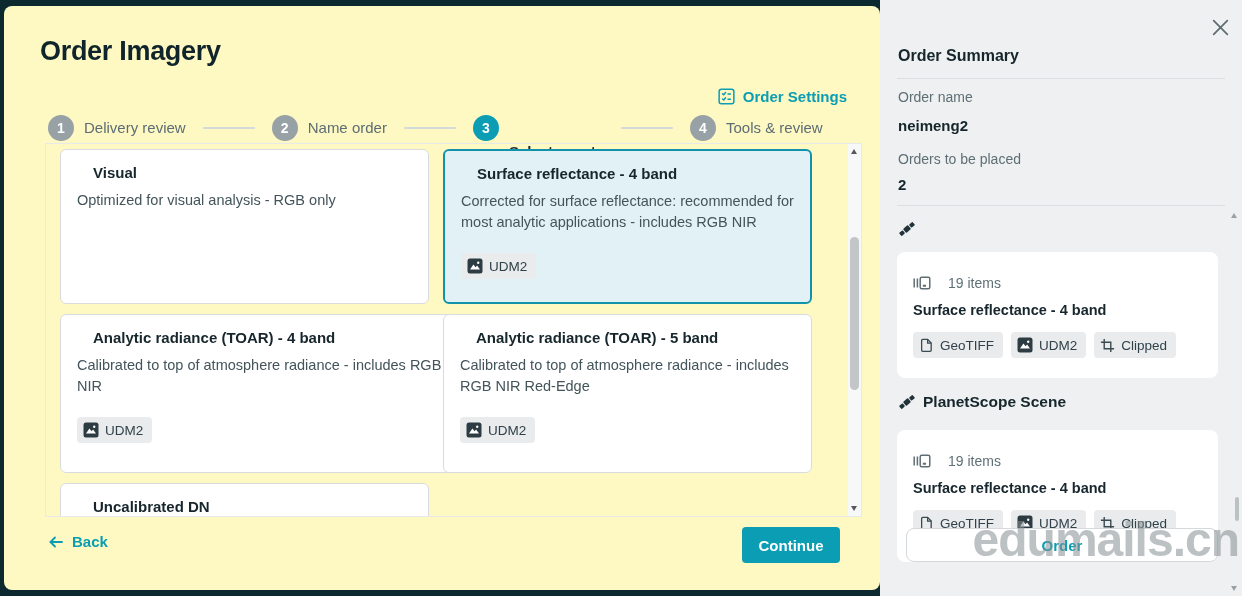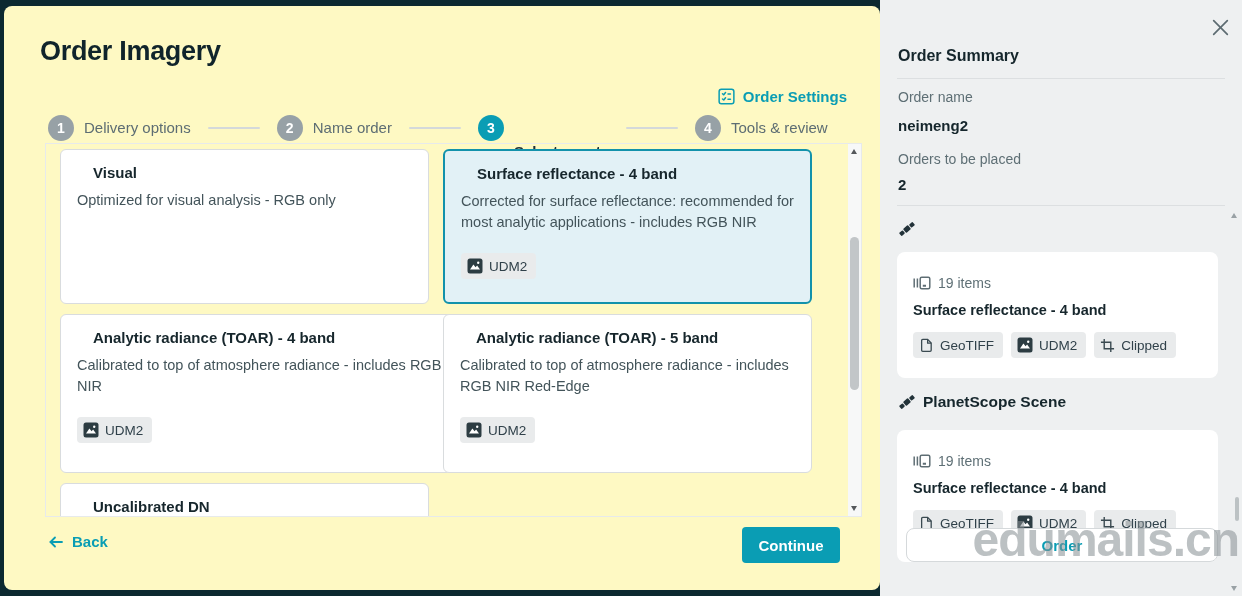--- a/index.html
+++ b/index.html
@@ -70,21 +70,21 @@
   .lab1 { top:89px; } .val1 { top:117px; } .lab2 { top:151px; } .val2 { top:176px; }
 
   .section-hd { position:absolute; left:18px; display:flex; align-items:center; gap:7px; }
   .section-hd .ttl { font-size:15.5px; font-weight:700; color:#15262c; }
   .sec1 { top:220px; } .sec2 { top:393px; }
 
   .sum-card { position:absolute; left:17px; width:321px; background:#ffffff; border-radius:8px;
               padding:22px 16px 14px 16px; overflow:hidden; }
   .sumc1 { top:252px; height:126px; }
   .sumc2 { top:430px; height:132px; }
-  .items-row { display:flex; align-items:center; gap:7px; font-size:14px; color:#5f7076; height:18px; }
+  .items-row { display:flex; align-items:center; gap:17px; font-size:14px; color:#5f7076; height:18px; }
   .sum-asset { margin-top:10px; font-size:14.5px; font-weight:700; color:#16262c; height:18px; }
   .badges-row { margin-top:12px; display:flex; gap:8px; }
 
   .order-btn { position:absolute; left:26px; top:528px; width:312px; height:34px; background:#ffffff;
                border:1px solid #d5d9db; border-radius:8px; color:#0a9db4; font-size:15px; font-weight:700;
                font-family:"Liberation Sans", sans-serif; cursor:pointer; }
 
   
   .side-arrow { position:absolute; left:351px; width:0; height:0; border-left:3.5px solid transparent;
                 border-right:3.5px solid transparent; }
@@ -114,21 +114,21 @@
         <path d="M4.8 11.6 l1.3 1.1 1.9-2.4"></path>
           <path d="M10.6 11.8 h2.6"></path>
       </svg>
     </span>
     <span>Order Settings</span>
   </a>
 
   <div class="stepper">
     <div class="step">
       <span class="step-circle">1</span>
-      <span class="step-label">Delivery options</span>
+      <span class="step-label">Delivery review</span>
     </div>
     <span class="step-line"></span>
     <div class="step">
       <span class="step-circle">2</span>
       <span class="step-label">Name order</span>
     </div>
     <span class="step-line"></span>
     <div class="step active">
       <span class="step-circle">3</span>
       <span class="step-label">Select assets</span>

